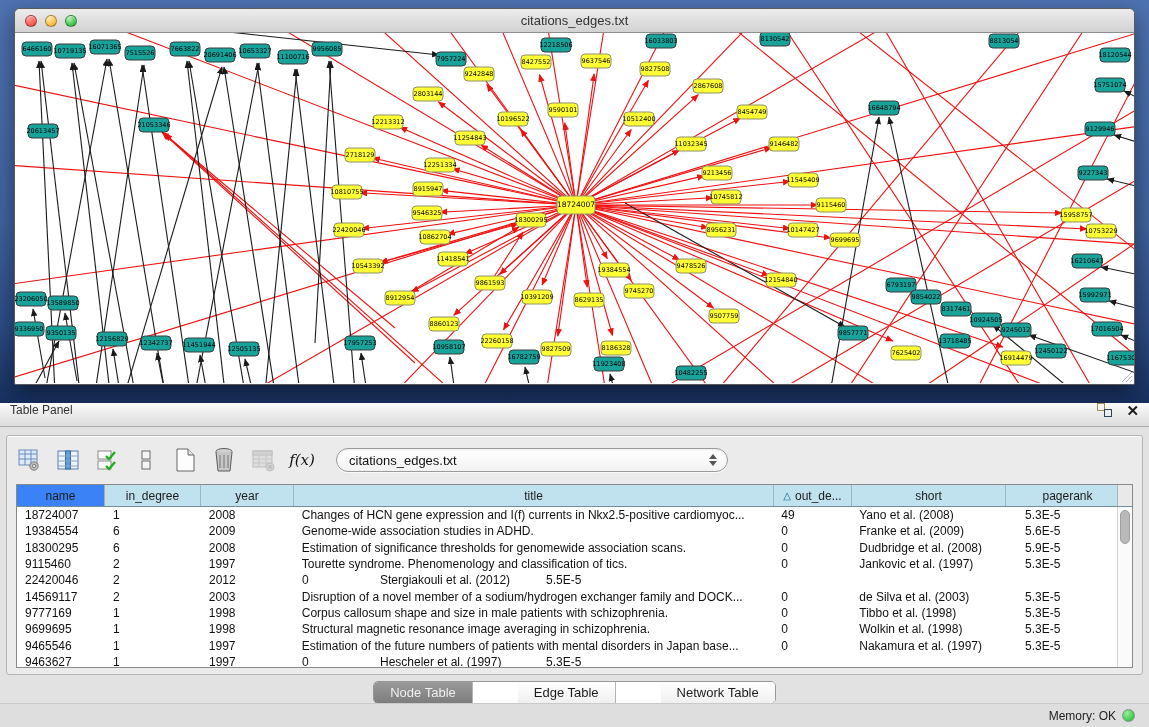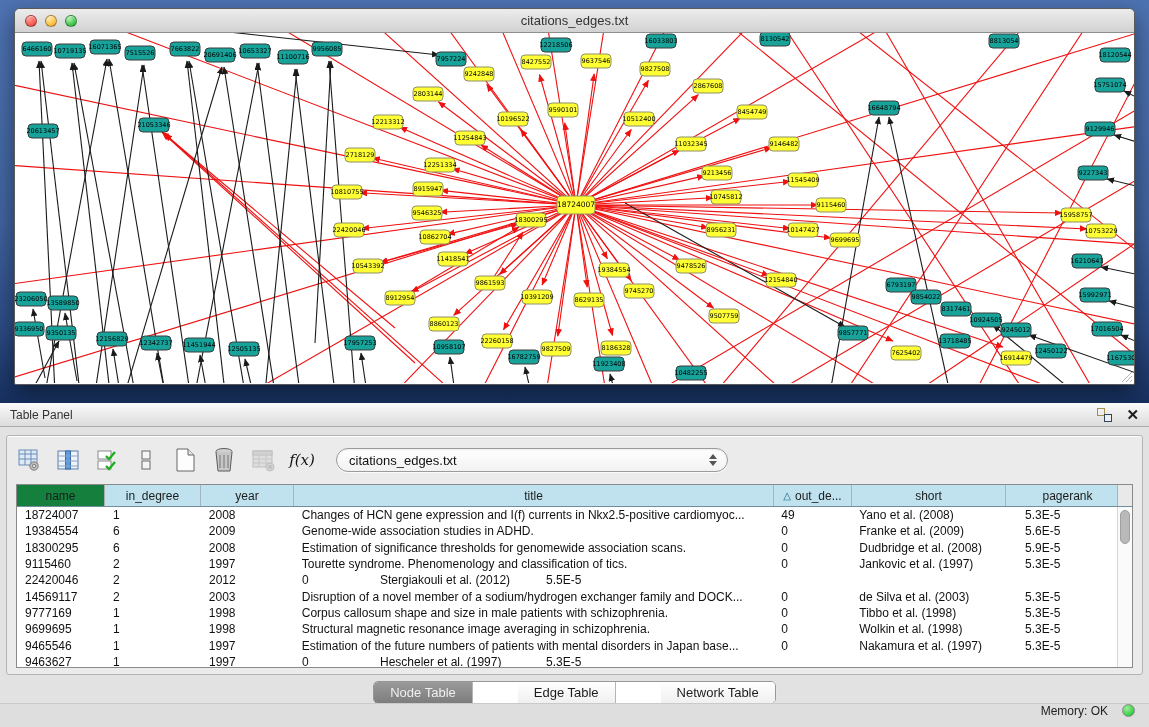--- a/index.html
+++ b/index.html
@@ -24,21 +24,21 @@
   .win-title { position:absolute; left:0; right:0; text-align:center; font-size:13px; color:#333; }
   .canvas { position:relative; flex:1 1 auto; background:#fff; overflow:hidden;
     border-radius:0 0 2px 2px; }
   .canvas svg { display:block; }
   .resize-grip { position:absolute; right:2px; bottom:2px; width:14px; height:14px; opacity:.75; }
 
   
   .table-panel { position:absolute; left:0; top:403px; width:1149px; height:324px;
     background:#e2e2e2; }
   .panel-titlebar { height:24px; background:linear-gradient(#fafafa,#dcdcdc);
-    border-bottom:1px solid #ababab; display:flex; align-items:center; padding:0 10px; }
+    border-bottom:1px solid #ababab; display:flex; padding:0 10px; }
   .panel-title { font-size:12px; color:#333; flex:1; }
   .float-icon { position:relative; width:15px; height:14px; margin-right:14px; cursor:pointer; }
   .float-icon .back { position:absolute; left:0; top:0; width:8px; height:8px; border:1.5px solid #a3904d; }
   .float-icon .front { position:absolute; right:0; bottom:0; width:8px; height:8px; border:1.5px solid #31425f; background:#eee; }
   .close-icon { font-size:15px; font-weight:bold; color:#1c1c1c; cursor:pointer; line-height:1; }
 
   .panel-body { position:absolute; left:6px; right:6px; top:32px; height:240px;
     background:#ebebeb; border:1px solid #b3b3b3; border-radius:3px;
     box-shadow:inset 0 1px 0 #fff; padding:7px 9px 0 9px; }
   .toolbar { display:flex; align-items:center; height:34px; gap:13px; }
@@ -53,21 +53,21 @@
   .spinner .up { width:0; height:0; border-left:4px solid transparent; border-right:4px solid transparent; border-bottom:5px solid #555; }
   .spinner .down { width:0; height:0; border-left:4px solid transparent; border-right:4px solid transparent; border-top:5px solid #555; }
 
   
   .grid { position:absolute; left:9px; right:9px; top:48px; bottom:6px;
     border:1px solid #8a8a8a; background:#fff; display:flex; flex-direction:column; overflow:hidden; }
   .grid-head { display:flex; height:22px; flex:0 0 auto; border-bottom:1px solid #6f8fa0;
     background:#bfe2ee; font-size:12px; color:#1c1c1c; }
   .th { display:flex; align-items:center; justify-content:center; border-right:1px solid #9fb6c2;
     height:100%; overflow:hidden; white-space:nowrap; }
-  .th.name-col { background:#15803d; border-right:1px solid #adadad; }
+  .th.name-col { background:#3b82f6; border-right:1px solid #adadad; }
   .th .sort { color:#13637e; font-size:10px; margin-right:4px; }
   .th.filler { border-right:none; background:#e9e9e9; flex:1; }
   .grid-body { flex:1; display:flex; }
   .rows { flex:1; overflow:hidden; }
   .tr { display:flex; height:16.3px; align-items:center; font-size:12px; color:#111; }
   .td { padding-left:8px; overflow:hidden; white-space:nowrap; }
   .vscroll { flex:0 0 15px; background:#fafafa; border-left:1px solid #d6d6d6; position:relative; }
   .vthumb { position:absolute; left:2px; right:2px; top:3px; height:34px; background:#b9b9b9;
     border-radius:7px; border:1px solid #a0a0a0; }
 
@@ -80,21 +80,21 @@
   .tabs-row { position:absolute; left:0; right:0; top:278px; display:flex; justify-content:center; }
   .seg { display:flex; border:1px solid #979797; border-radius:5px; overflow:hidden;
     background:#fff; box-shadow:0 1px 1px rgba(255,255,255,.7);gap:45px; }
   .seg-btn { padding:3px 16px; font-size:13px; color:#1c1c1c; background:linear-gradient(#ffffff,#f0f0f0);
     border-right:1px solid #b5b5b5; cursor:pointer; }
   .seg-btn:last-child { border-right:none; }
   .seg-btn.sel { background:linear-gradient(#9a9a9a,#7d7d7d); color:#efefef; }
 
   
   .statusbar { position:absolute; left:0; right:0; bottom:0; height:24px;
-    display:flex; align-items:flex-start; justify-content:flex-end; padding-right:14px; gap:14px;
+    display:flex; align-items:center; justify-content:flex-end; padding-right:14px; gap:6px;
     background:#dedede; border-top:1px solid #cacaca; }
   .mem-label { font-size:12px; color:#222; }
   .mem-dot { width:13px; height:13px; border-radius:50%;
     background:radial-gradient(circle at 35% 30%, #9bee9b, #3ecf4a 65%, #2aa838);
     border:1px solid #8a8a8a; }
 </style>
 </head>
 <body>
 
 <div class="desktop">

